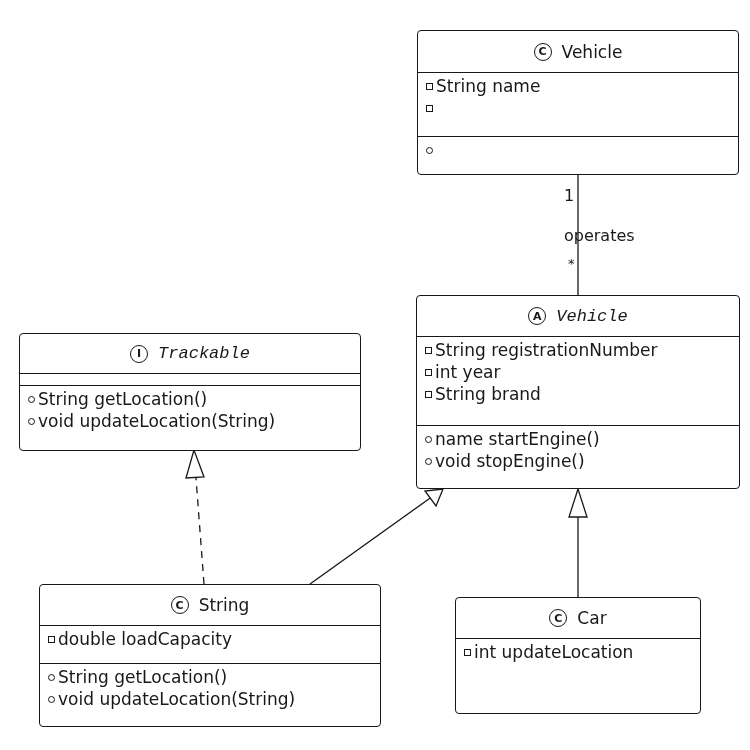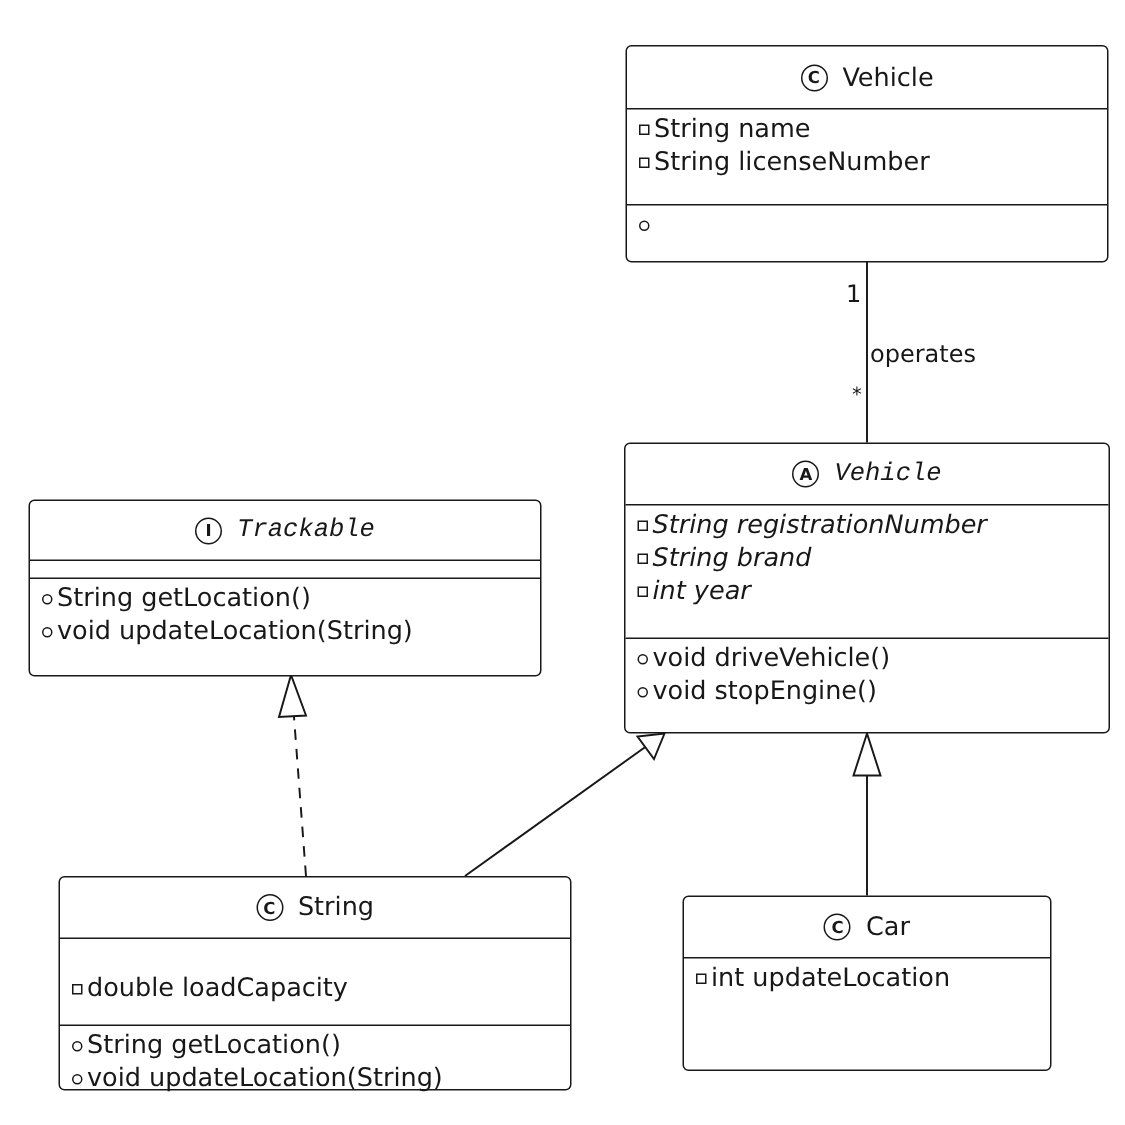--- a/index.html
+++ b/index.html
@@ -32,68 +32,67 @@
   <polygon points="443,489 425,491 436,506" fill="#ffffff" stroke="#181818" stroke-width="1.3"></polygon>
 
   <line x1="204" y1="584" x2="196" y2="478" stroke="#181818" stroke-width="1.3" stroke-dasharray="7,6"></line>
   <polygon points="194,450 186,478 204,477" fill="#ffffff" stroke="#181818" stroke-width="1.3"></polygon>
 
   <line x1="578" y1="597" x2="578" y2="517" stroke="#181818" stroke-width="1.3"></line>
   <polygon points="578,489 569,517 587,517" fill="#ffffff" stroke="#181818" stroke-width="1.3"></polygon>
 </svg>
 
 <div class="lbl" style="left:564px;top:186px;">1</div>
-<div class="lbl" style="left:580px;top:226px;">operates</div>
+<div class="lbl" style="left:564px;top:226px;">operates</div>
 <div class="lbl" style="left:568px;top:256px;font-size:13px;">*</div>
 
 <div class="cls" style="left:417px;top:30px;width:322px;height:145px;">
   <div class="hdr" style="height:42px;">
     <span class="badge">C</span>
     <span class="name">Vehicle</span>
   </div>
   <div class="sec" style="height:64px;">
     <div class="row">
         <span class="vis-field"></span>
         <span>String name</span>
       </div>
     <div class="row">
         <span class="vis-field"></span>
-        <span>String licenseNumber</span>
       </div>
   </div>
   <div class="sec">
     <div class="row">
         <span class="vis-method"></span>
       </div>
   </div>
 </div>
 
 <div class="cls" style="left:416px;top:295px;width:324px;height:194px;">
   <div class="hdr" style="height:41px;">
     <span class="badge">A</span>
     <span class="name italic">Vehicle</span>
   </div>
-  <div class="sec" style="height:89px;font-style:italic;">
+  <div class="sec" style="height:89px;">
     <div class="row">
         <span class="vis-field"></span>
         <span>String registrationNumber</span>
       </div>
     <div class="row">
         <span class="vis-field"></span>
-        <span>String brand</span>
+        <span>int year</span>
       </div>
     <div class="row">
         <span class="vis-field"></span>
-        <span>int year</span>
+        <span>String brand</span>
       </div>
   </div>
   <div class="sec">
     <div class="row">
         <span class="vis-method"></span>
-        <span>void driveVehicle()</span>
+        <span>name startEngine()</span>
       </div>
     <div class="row">
         <span class="vis-method"></span>
         <span>void stopEngine()</span>
       </div>
   </div>
 </div>
 
 <div class="cls" style="left:19px;top:333px;width:342px;height:118px;">
   <div class="hdr" style="height:40px;">
@@ -111,21 +110,21 @@
         <span>void updateLocation(String)</span>
       </div>
   </div>
 </div>
 
 <div class="cls" style="left:39px;top:584px;width:342px;height:143px;">
   <div class="hdr" style="height:41px;">
     <span class="badge">C</span>
     <span class="name">String</span>
   </div>
-  <div class="sec" style="height:38px;margin-top:20px;">
+  <div class="sec" style="height:38px;">
     <div class="row">
         <span class="vis-field"></span>
         <span>double loadCapacity</span>
       </div>
   </div>
   <div class="sec">
     <div class="row">
         <span class="vis-method"></span>
         <span>String getLocation()</span>
       </div>

